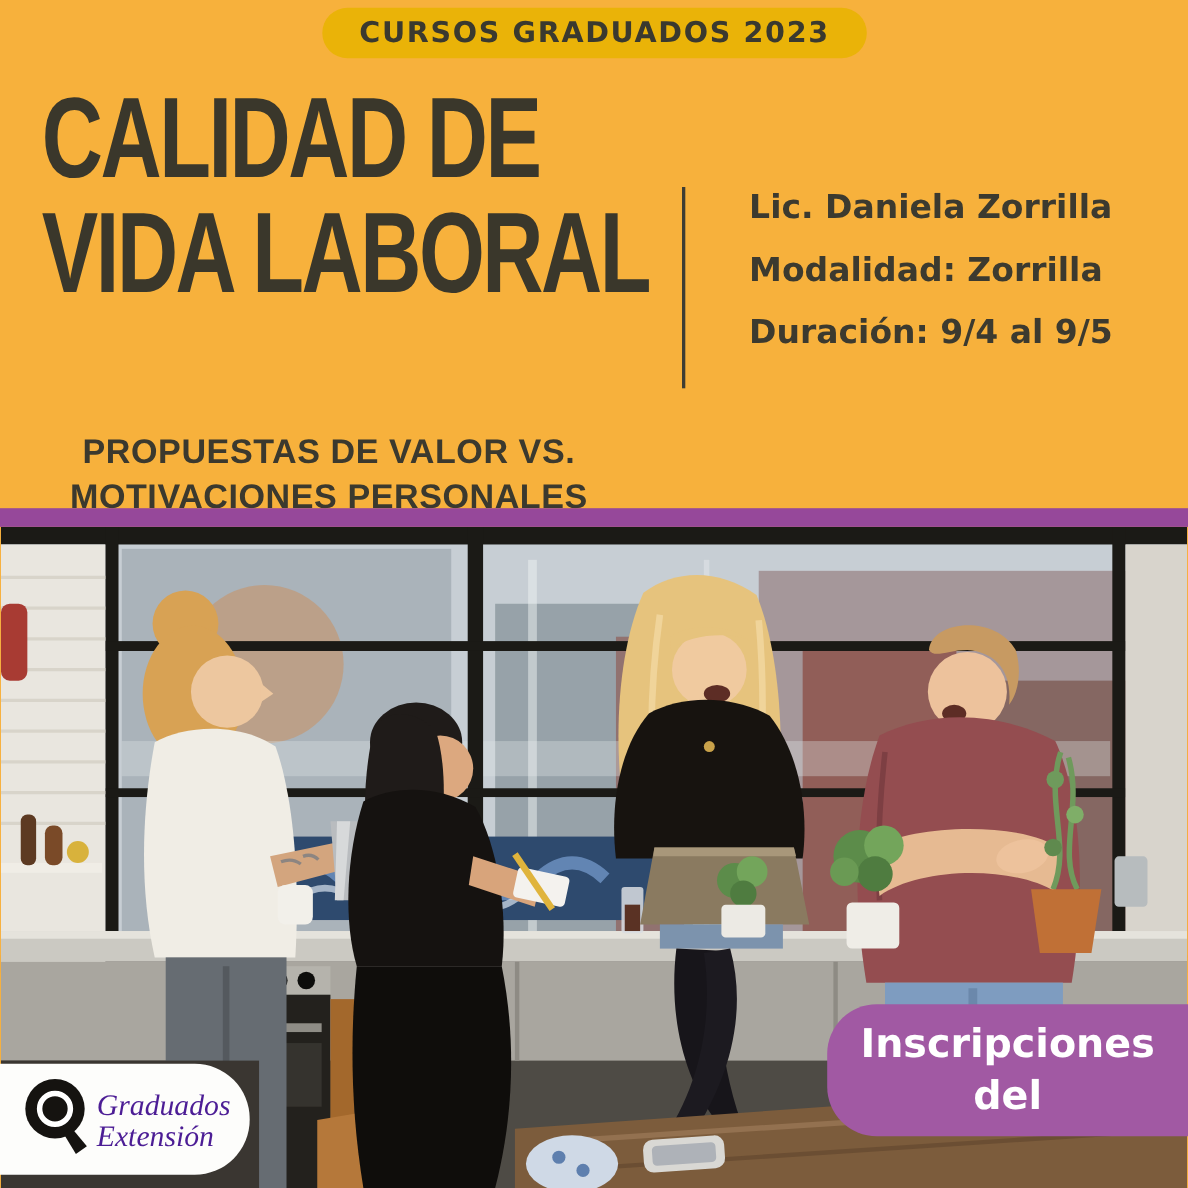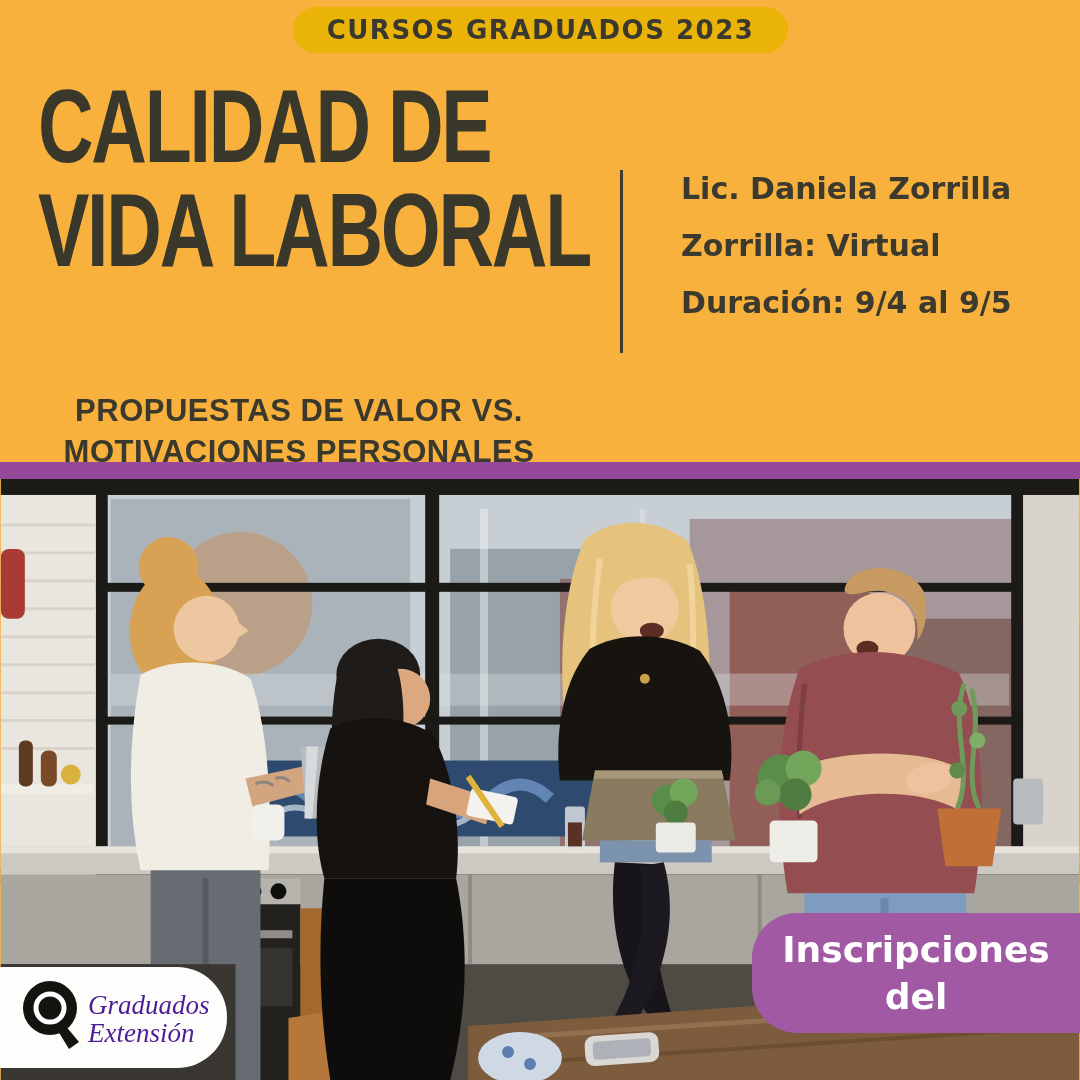--- a/index.html
+++ b/index.html
@@ -72,21 +72,21 @@
 
     <div class="subtitle">
       <div>PROPUESTAS DE VALOR VS.</div>
       <div>MOTIVACIONES PERSONALES</div>
     </div>
 
     <div class="vline"></div>
 
     <div class="details">
       <div>Lic. Daniela Zorrilla</div>
-      <div>Zorrilla: Virtual</div>
+      <div>Modalidad: Zorrilla</div>
       <div>Duración: 9/4 al 9/5</div>
     </div>
   </div>
 
   <div class="divider"></div>
 
   <div class="photo">
     <svg width="1080" height="601" viewBox="0 0 1080 602">
 
       <rect x="0" y="0" width="1080" height="602" fill="#c7ced4"></rect>

